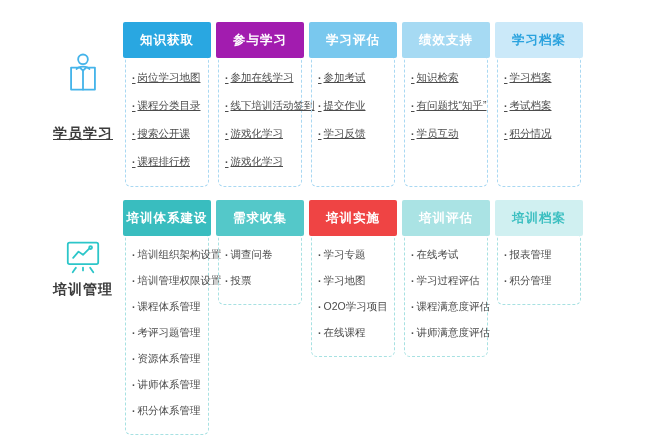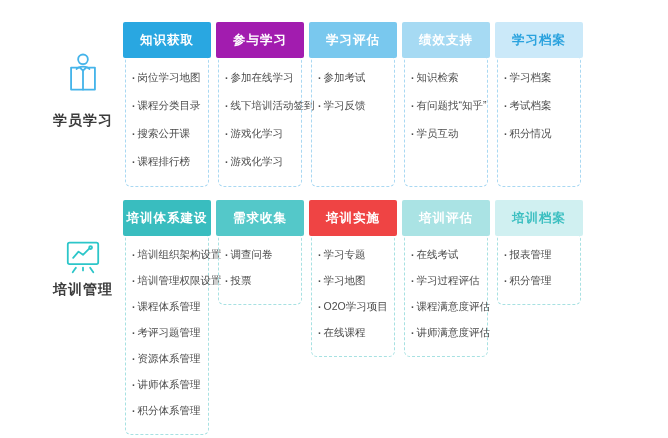--- a/index.html
+++ b/index.html
@@ -12,21 +12,21 @@
   }
   
   .glabel{
     position:absolute;left:44px;width:78px;
     text-align:center;
   }
   .glabel-text{
     color:#3d3d3d;font-size:14px;font-weight:600;letter-spacing:1px;
   }
   #glabel-0{top:52px;}
-  #glabel-0 .glabel-text{margin-top:16px;}
+  #glabel-0 .glabel-text{margin-top:29px;text-decoration:underline;}
   #glabel-1{top:240px;}
   #glabel-1 .glabel-text{margin-top:7px;}
   .gicon{display:block;margin:0 auto;}
 
   
   .cols{
     position:absolute;left:123px;
     display:flex;gap:5px;align-items:flex-start;
   }
   #cols-0{top:22px;}
@@ -46,21 +46,21 @@
     border-radius:6px;
     padding:8px 3px 10px 6px;
     background:transparent;
   }
   .g0 .col-card{min-height:112px;}
   .item{
     display:flex;align-items:center;
     font-size:10.5px;color:#4c4c4c;
     white-space:nowrap;
   }
-  .g0 .item{height:28px;}
+  .g0 .item{height:28px;text-decoration:underline;}
   .g1 .item{height:26px;}
   .item::before{content:"·";font-weight:700;margin-right:2px;color:#4c4c4c;}
 </style>
 </head>
 <body>
 
 <div class="stage">
 
   <div class="glabel" id="glabel-0">
     <svg class="gicon" width="38" height="44" viewBox="0 0 40 48" fill="none" stroke="#45b4ea" stroke-width="2" stroke-linecap="round" stroke-linejoin="round">
@@ -100,20 +100,21 @@
           <div class="item">参加在线学习</div>
           <div class="item">线下培训活动签到</div>
           <div class="item">游戏化学习</div>
           <div class="item">游戏化学习</div>
         </div>
       </div>
       <div class="col">
         <div class="col-header" style="background: rgb(121, 200, 238); color: rgb(255, 255, 255);">学习评估</div>
         <div class="col-card" style="border-color: rgb(169, 216, 242);">
           <div class="item">参加考试</div>
+          <div class="item">提交作业</div>
           <div class="item">学习反馈</div>
         </div>
       </div>
       <div class="col">
         <div class="col-header" style="background: rgb(166, 218, 243); color: rgb(255, 255, 255);">绩效支持</div>
         <div class="col-card" style="border-color: rgb(169, 216, 242);">
           <div class="item">知识检索</div>
           <div class="item">有问题找“知乎”</div>
           <div class="item">学员互动</div>
         </div>

